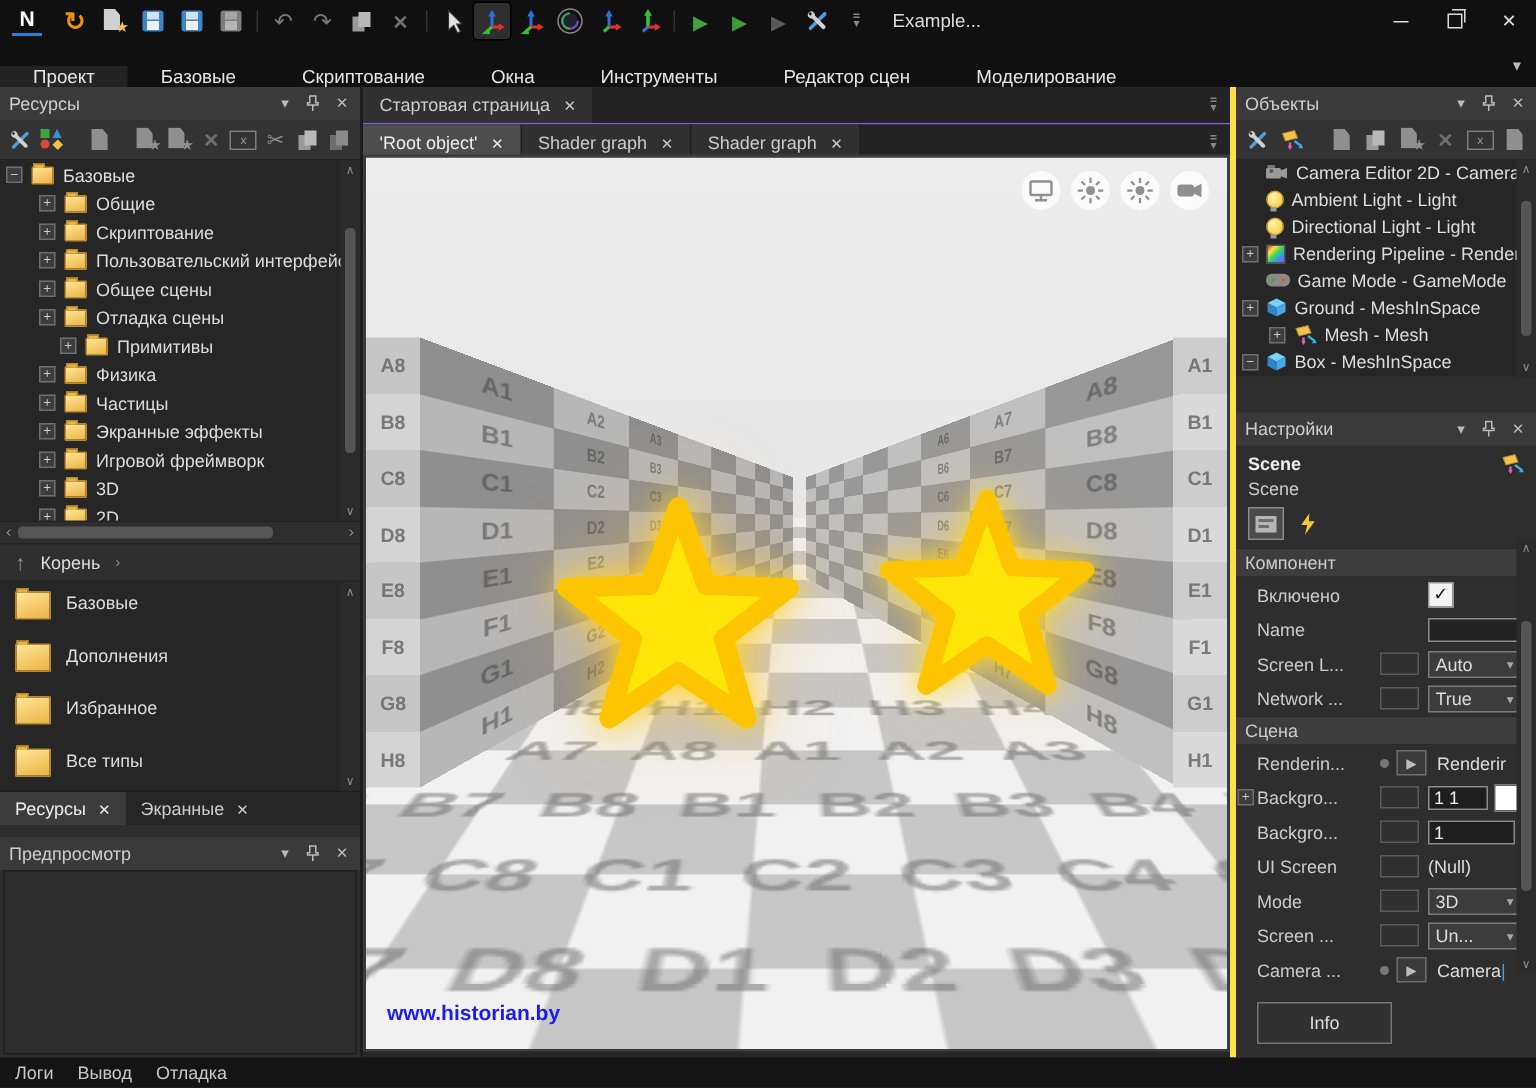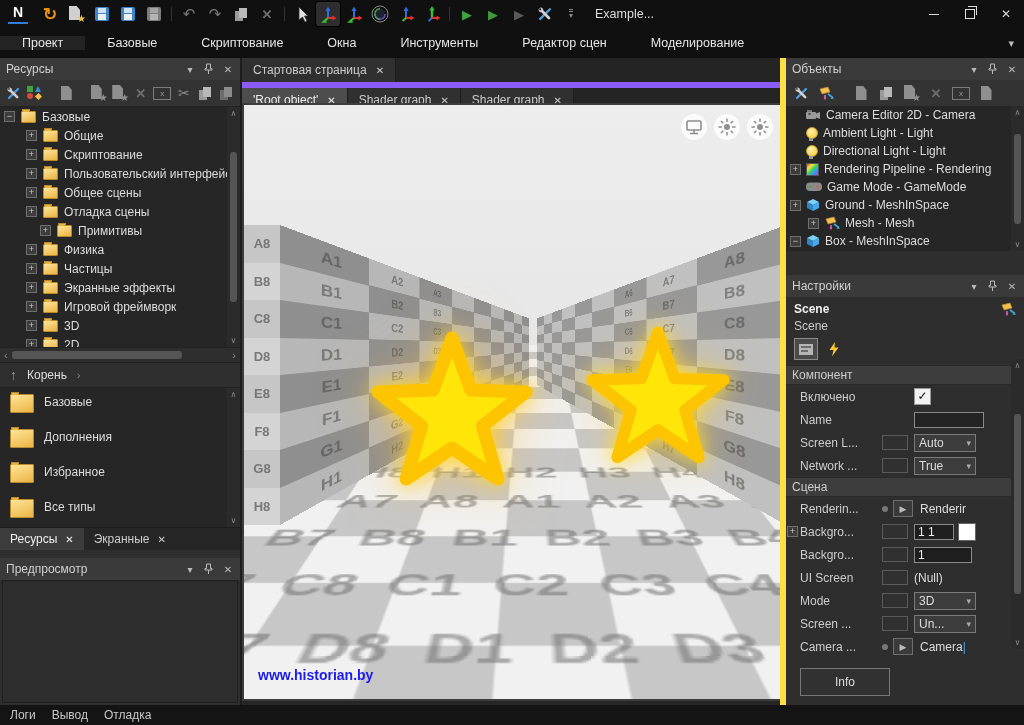--- a/index.html
+++ b/index.html
@@ -31,30 +31,30 @@
   .cp::before{left:1px;top:4px}.cp::after{left:5px;top:1px;background:#b9b9b9}
   .cp.dark::before{background:#6d6d6d}.cp.dark::after{background:#8b8b8b}
   .xgray{color:#6f6f6f;font-size:13px;font-weight:bold}
   .winbtns{margin-left:auto;display:flex;height:100%}
   .winbtn{width:36px;height:100%;display:flex;align-items:center;justify-content:center;color:#ddd;font-size:12px}
   .minbar{width:10px;height:1px;background:#ddd}
   .restore{position:relative;width:8px;height:8px;border:1px solid #ddd}
   .restore::before{content:"";position:absolute;left:2px;top:-4px;width:8px;height:8px;border:1px solid #ddd;border-left:none;border-bottom:none}
   .titletext{color:#ddd;margin-left:10px;font-size:12.5px}
   
-  .menubar{position:absolute;left:0;top:28px;right:0;height:30px;background:#101010;display:flex;align-items:center}
+  .menubar{position:absolute;left:0;top:28px;right:0;height:30px;background:#101010;display:flex;align-items:flex-end}
   .mitem{display:flex;align-items:center;padding:0 22px;color:#e6e6e6;font-size:12.5px}
   .mitem.active{background:#232323}
   .mcaret{margin-left:auto;align-self:center;color:#bbb;font-size:11px;padding-right:10px}
   .g-cardown::before{content:"▾"}
   
   .main{position:absolute;left:0;top:58px;right:0;bottom:20px;background:#262626}
   .leftcol{position:absolute;left:0;top:0;width:242px;bottom:0;background:#2e2e2e;border-right:2px solid #1d1d1d;box-sizing:border-box}
   .centercol{position:absolute;left:242px;top:0;right:204px;bottom:0;background:#262626}
-  .rightcol{position:absolute;right:0;top:0;width:244px;bottom:0;background:#2e2e2e;border-left:6px solid #fde047;box-sizing:border-box}
+  .rightcol{position:absolute;right:0;top:0;width:204px;bottom:0;background:#2e2e2e;border-left:4px solid #fde047;box-sizing:border-box}
   
   .phead{height:22px;background:#3a3a3a;display:flex;align-items:center;padding:0 6px;gap:7px}
   .phead .ptitle{flex:1;color:#cfcfcf;font-size:12px}
   .phico{color:#bbb;font-size:10px;width:12px;text-align:center}
   .ptoolbar{height:26px;background:#333;display:flex;align-items:center;gap:3px;padding:0 4px;border-bottom:1px solid #222}
   .ptb{width:22px;height:22px;display:flex;align-items:center;justify-content:center}
   .shapes4{display:grid;grid-template-columns:7px 7px;grid-gap:1px}
   .sq{width:6px;height:6px;background:#41a33f}
   .tri{width:0;height:0;border-left:3.5px solid transparent;border-right:3.5px solid transparent;border-bottom:6px solid #3f8fd6}
   .cir{width:6px;height:6px;border-radius:50%;background:#d54a3a}
@@ -89,21 +89,21 @@
   .crumbsep{color:#8a8a8a;font-size:10px}
   .flist{position:relative;background:#262626}
   .fitem{display:flex;align-items:flex-start;gap:10px;padding:6px 0 6px 10px;height:23px}
   .fitem .lbl{padding-top:1px}
   
   .btabs{height:22px;background:#262626;display:flex;border-top:1px solid #1d1d1d}
   .btab{display:flex;align-items:center;gap:8px;padding:0 10px;color:#ccc;background:#262626}
   .btab.active{background:#3c3c3c;color:#eee}
   .btab .g-x::before{font-size:10px}
   
-  .strip{background:#242424;display:flex;align-items:stretch;border-bottom:6px solid #8b5cf6}
+  .strip{background:#242424;display:flex;align-items:stretch;border-bottom:1px solid #8b5cf6}
   .strip.row1{height:24px}.strip.row2{height:23px}
   .ctab{display:flex;align-items:center;gap:9px;padding:0 11px;background:#303030;color:#ccc;border-right:1px solid #1e1e1e;font-size:12px}
   .ctab.active{background:#4d4d4d;color:#eee}
   .ctab .g-x::before{font-size:10px}
   .stripmenu{margin-left:auto;align-self:center;margin-right:9px;border-top:3px double #888;padding-top:1px;font-size:8px;color:#888;line-height:6px}
   
   .viewport{position:absolute;left:2px;right:2px;top:47px;bottom:6px;background:linear-gradient(#ededed,#e6e6e6 45%,#e3e3e3);overflow:hidden;outline:2px solid #3c3c3c}
   .wfront{position:absolute;top:120px;width:36px;height:300px}
   .wfront.l{left:0}.wfront.r{right:0}
   .wfront span{display:block;width:100%;height:37.5px;line-height:37.5px;text-align:center;font-size:13px;font-weight:bold;color:rgba(90,90,90,.75);box-sizing:border-box}

